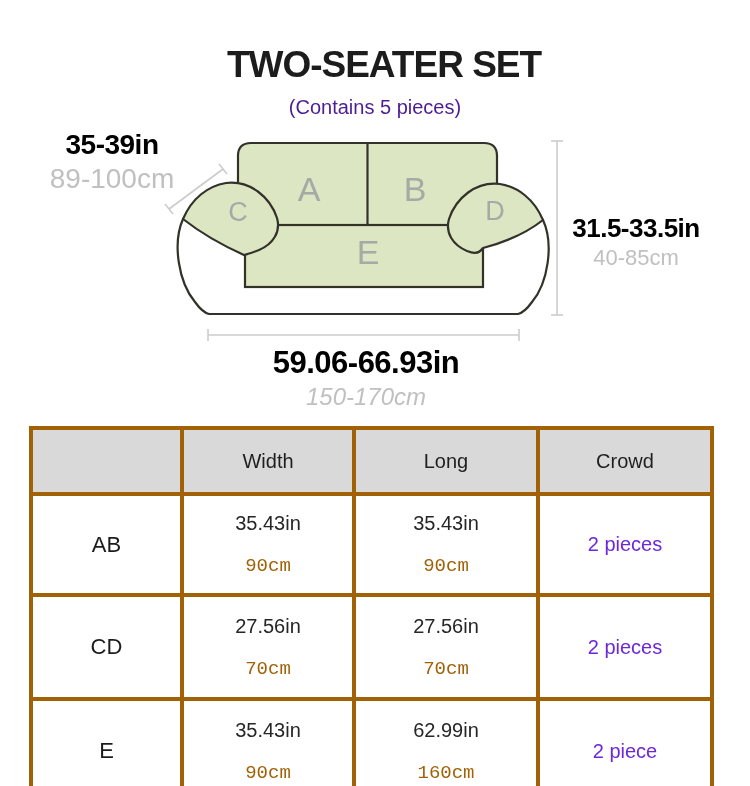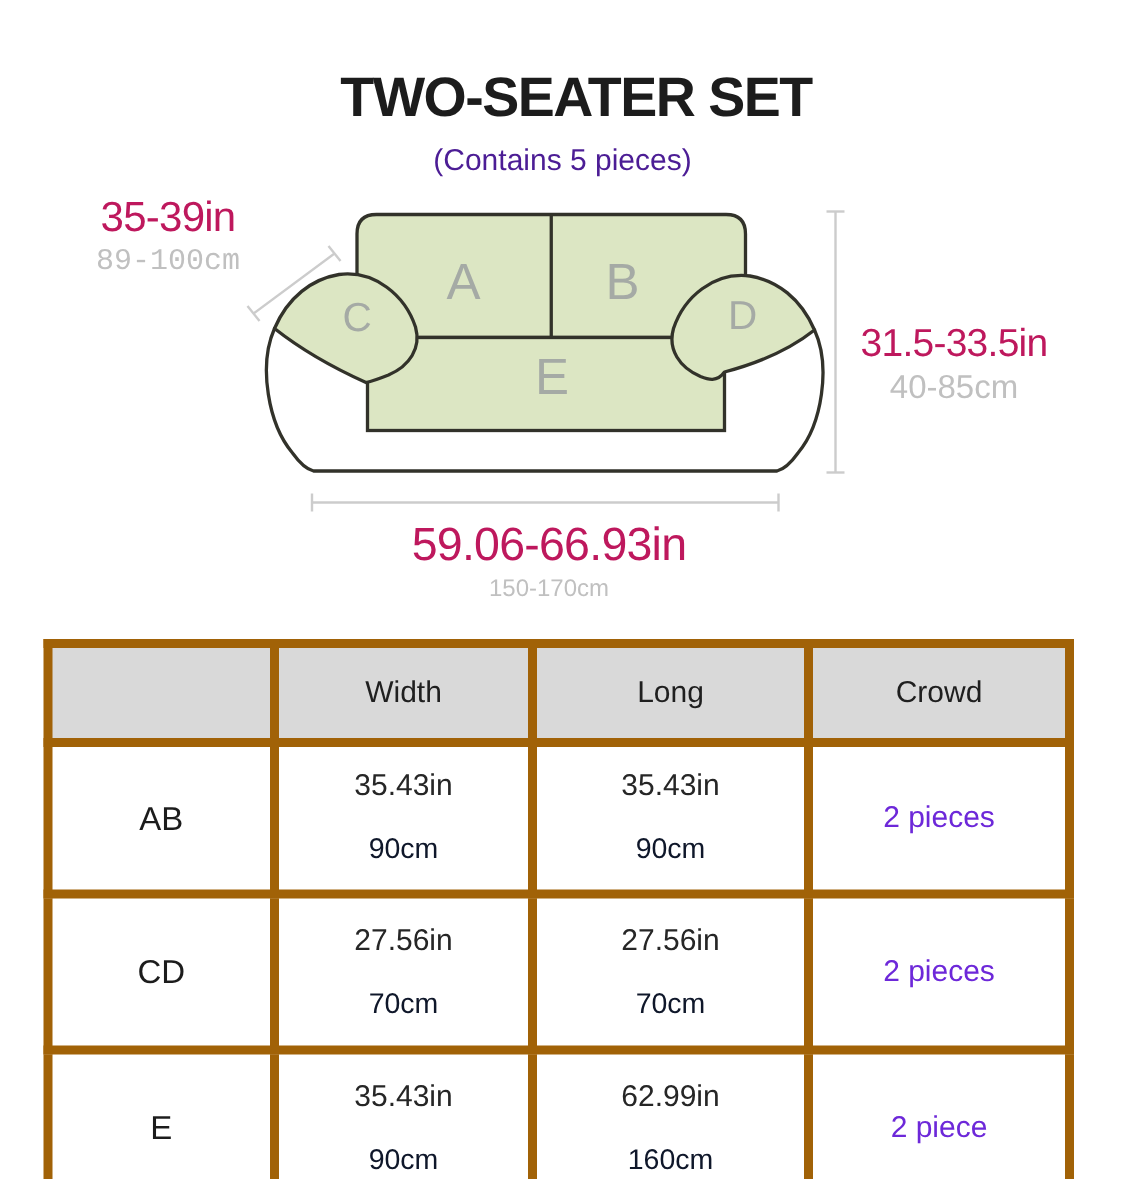--- a/index.html
+++ b/index.html
@@ -44,56 +44,56 @@
     font-weight: 400;
   }
   .zone-big   { font-size: 34px; }
   .zone-small { font-size: 27px; }
   .meas {
     position: absolute;
     text-align: center;
     line-height: 1.1;
     white-space: nowrap;
   }
-  .meas .in { color: #be185d; font-weight: 400; }
+  .meas .in { color: #000000; font-weight: 700; }
   .meas .cm { color: #c0c0c0; font-weight: 400; margin-top: 3px; }
   .meas-back   { left: 12px;  top: 130px; width: 200px; }
   .meas-back .in   { font-size: 28px; letter-spacing: -0.5px; }
-  .meas-back .cm   { font-size: 20px; font-family: Liberation Mono, monospace; }
+  .meas-back .cm   { font-size: 28px; }
   .meas-height { left: 550px; top: 214px; width: 172px; }
   .meas-height .in { font-size: 26px; letter-spacing: -0.5px; }
   .meas-height .cm { font-size: 22px; }
   .meas-length { left: 216px; top: 346px; width: 300px; }
   .meas-length .in { font-size: 31px; letter-spacing: -0.5px; }
-  .meas-length .cm { font-size: 16px; margin-top: 4px; }
+  .meas-length .cm { font-size: 24px; margin-top: 4px; font-style: italic; }
 
   table.size-table {
     position: absolute;
     left: 29px; top: 426px;
     border-collapse: collapse;
     table-layout: fixed;
   }
   table.size-table td, table.size-table th {
-    border: 6px solid #a16207;
+    border: 4px solid #a16207;
     text-align: center;
     vertical-align: middle;
     padding: 0;
   }
   table.size-table th {
     background: #d9d9d9;
     height: 66px;
     font-size: 20px;
     font-weight: 400;
     color: #1f1f1f;
   }
   table.size-table td { height: 104px; background: #ffffff; }
   tr.row-first td { height: 101px; }
   .row-label { font-size: 22px; color: #1c1c1c; }
   .v-in { font-size: 20px; color: #262626; line-height: 1.2; }
-  .v-cm { font-size: 19px; color: #0f172a; line-height: 1.2; margin-top: 20px; }
+  .v-cm { font-size: 19px; color: #a16207; line-height: 1.2; margin-top: 20px; font-family: Liberation Mono, monospace; }
   .v-crowd { font-size: 20px; color: #6d28d9; }
 </style>
 </head>
 <body>
 
 <div class="page">
 
   <div class="title">TWO-SEATER SET</div>
   <div class="subtitle">(Contains 5 pieces)</div>
 

